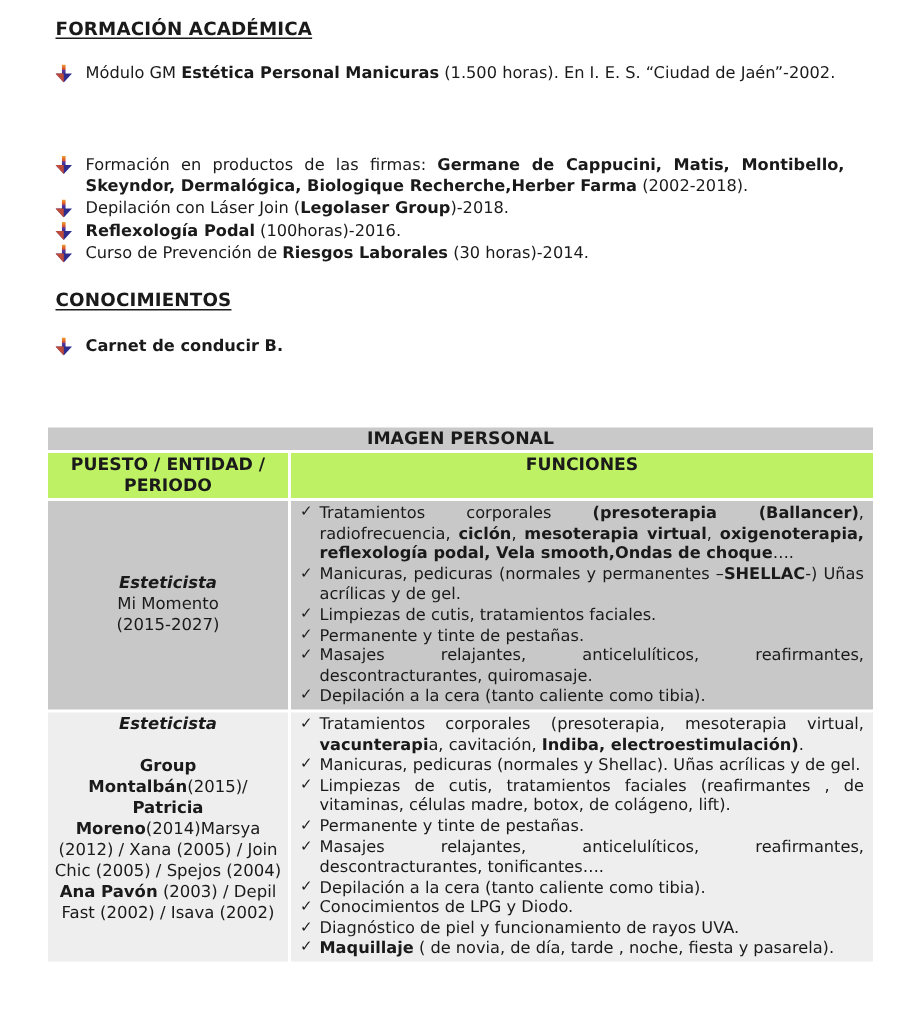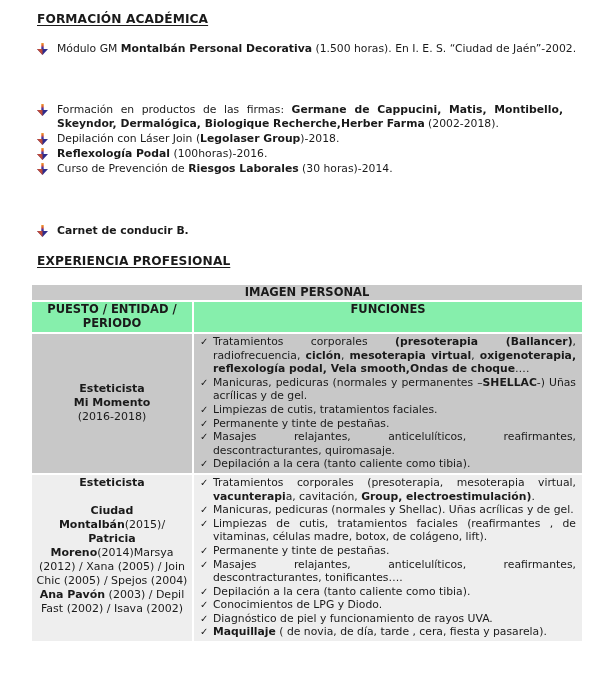--- a/index.html
+++ b/index.html
@@ -27,30 +27,30 @@
     b { font-weight: bold; }
 
     table.exp {
       position: absolute; left: 30px; top: 283px; width: 554px;
       border-collapse: separate; border-spacing: 2px 2px;
       font-size: 10.8px; line-height: 13.6px;
       table-layout: fixed;
     }
     table.exp td { padding: 0; vertical-align: top; }
     .title-row td { background: #c9c9c9; text-align: center; font-weight: bold; font-size: 11.5px; height: 15px; line-height: 15px; }
-    .head-row td { background: #86efac; text-align: center; font-weight: bold; font-size: 11.5px; line-height: 14px; padding-top: 1px; height: 30px; }
+    .head-row td { background: #bef264; text-align: center; font-weight: bold; font-size: 11.5px; line-height: 14px; padding-top: 1px; height: 30px; }
     .row1 td { background: #c8c8c8; }
     .row2 td { background: #eeeeee; }
     .col-left { width: 160px; text-align: center; }
     .row1 .col-left { vertical-align: middle; font-size: 11px; line-height: 14px; }
     .row2 .col-left { font-size: 11px; line-height: 14px; padding-top: 1px; }
     ul.checks { list-style: none; margin: 0; padding: 1px 6px 2px 6px; }
     ul.checks li { position: relative; padding-left: 13px; text-align: justify; }
     ul.checks li .chk { position: absolute; left: 0; top: 0; font-size: 10px; }
-    .it { font-weight: bold; }
+    .it { font-style: italic; font-weight: bold; }
     .spacer { height: 14px; }
   </style>
 </head>
 <body>
 
 <svg width="0" height="0" style="position:absolute">
   <defs>
     <linearGradient id="arrowGrad" x1="0" y1="0" x2="0" y2="1">
       <stop offset="0" stop-color="#f0a030"></stop>
       <stop offset="0.45" stop-color="#d84a2c"></stop>
@@ -66,21 +66,21 @@
 </svg>
 
 <div class="page">
 
   <div class="h" style="top:12px;">FORMACIÓN ACADÉMICA</div>
   <div class="li" style="top:42px;">
     <svg class="arrow">
         <use href="#arrowSym"></use>
       </svg>
     <span class="txt">
-      <span>Módulo GM </span><b>Montalbán Personal Decorativa</b><span> (1.500 horas). En I. E. S. “Ciudad  de  Jaén”-2002.</span>
+      <span>Módulo GM </span><b>Estética Personal Manicuras</b><span> (1.500 horas). En I. E. S. “Ciudad  de  Jaén”-2002.</span>
     </span>
   </div>
 
   <div class="li" style="top:103px;">
     <svg class="arrow">
         <use href="#arrowSym"></use>
       </svg>
     <span class="txt just" style="width:506px;"><span>Formación en productos de las firmas: </span><b>Germane de Cappucini, Matis, Montibello,</b></span>
   </div>
   <div class="li" style="top:117px;">
@@ -98,82 +98,82 @@
       </svg>
     <span class="txt"><b>Reflexología Podal</b><span> (100horas)-2016.</span></span>
   </div>
   <div class="li" style="top:162px;">
     <svg class="arrow">
         <use href="#arrowSym"></use>
       </svg>
     <span class="txt"><span>Curso de Prevención de </span><b>Riesgos Laborales</b><span> (30 horas)-2014.</span></span>
   </div>
 
+  <div class="h" style="top:193px;">CONOCIMIENTOS</div>
   <div class="li" style="top:224px;">
     <svg class="arrow">
         <use href="#arrowSym"></use>
       </svg>
     <b class="txt">Carnet de conducir B.</b>
   </div>
 
-  <div class="h" style="top:254px;">EXPERIENCIA PROFESIONAL</div>
 
   <table class="exp">
     <colgroup>
         <col style="width:160px">
         <col>
       </colgroup>
     <tbody>
         <tr class="title-row">
       <td colspan="2">IMAGEN PERSONAL</td>
     </tr>
     <tr class="head-row">
       <td class="col-left">PUESTO / ENTIDAD / PERIODO</td>
       <td>FUNCIONES</td>
     </tr>
 
     <tr class="row1">
       <td class="col-left">
         <div class="it">Esteticista</div>
-        <div style="font-weight:bold;text-align:center;">Mi Momento</div>
-        <div>(2016-2018)</div>
+        <div style="font-weight:normal;text-align:center;">Mi Momento</div>
+        <div>(2015-2027)</div>
       </td>
       <td>
         <ul class="checks">
           <li><span class="chk">✓</span><span>Tratamientos corporales </span><b>(presoterapia (Ballancer)</b><span>, radiofrecuencia, </span><b>ciclón</b><span>, </span><b>mesoterapia virtual</b><span>, </span><b>oxigenoterapia, reflexología podal, Vela smooth,Ondas de choque</b><span>….</span></li>
           <li><span class="chk">✓</span><span>Manicuras,  pedicuras (normales y permanentes –</span><b>SHELLAC</b><span>-) Uñas acrílicas y de gel.</span></li>
           <li><span class="chk">✓</span><span>Limpiezas de cutis, tratamientos faciales.</span></li>
           <li><span class="chk">✓</span><span>Permanente y tinte de pestañas.</span></li>
           <li><span class="chk">✓</span><span>Masajes relajantes, anticelulíticos, reafirmantes, descontracturantes, quiromasaje.</span></li>
           <li><span class="chk">✓</span><span>Depilación a la cera (tanto caliente como tibia).</span></li>
         </ul>
       </td>
     </tr>
 
     <tr class="row2">
       <td class="col-left">
         <div class="it">Esteticista</div>
         <div class="spacer"></div>
         <div style="padding:0 4px;">
-          <b>Ciudad</b><br>
+          <b>Group</b><br>
           <b>Montalbán</b><span>(2015)/</span><br>
           <b>Patricia</b><br>
           <b>Moreno</b><span>(2014)Marsya (2012) / Xana (2005) / Join Chic (2005) / Spejos (2004)</span><br>
           <b>Ana Pavón</b><span> (2003) / Depil Fast (2002) / Isava (2002)</span>
         </div>
       </td>
       <td>
         <ul class="checks">
-          <li><span class="chk">✓</span><span>Tratamientos corporales (presoterapia, mesoterapia virtual, </span><b>vacunterapi</b><span>a, cavitación, </span><b>Group, electroestimulación)</b><span>.</span></li>
+          <li><span class="chk">✓</span><span>Tratamientos corporales (presoterapia, mesoterapia virtual, </span><b>vacunterapi</b><span>a, cavitación, </span><b>Indiba, electroestimulación)</b><span>.</span></li>
           <li><span class="chk">✓</span><span>Manicuras,  pedicuras (normales y Shellac). Uñas acrílicas y de gel.</span></li>
           <li><span class="chk">✓</span><span>Limpiezas de cutis, tratamientos faciales (reafirmantes , de vitaminas, células madre, botox, de colágeno, lift).</span></li>
           <li><span class="chk">✓</span><span>Permanente y tinte de pestañas.</span></li>
           <li><span class="chk">✓</span><span>Masajes relajantes, anticelulíticos, reafirmantes, descontracturantes, tonificantes….</span></li>
           <li><span class="chk">✓</span><span>Depilación a la cera (tanto caliente como tibia).</span></li>
           <li><span class="chk">✓</span><span>Conocimientos de LPG y Diodo.</span></li>
           <li><span class="chk">✓</span><span>Diagnóstico de piel y funcionamiento de rayos UVA.</span></li>
-          <li><span class="chk">✓</span><b>Maquillaje</b><span> (   de novia, de día, tarde  , cera, fiesta y  pasarela).</span></li>
+          <li><span class="chk">✓</span><b>Maquillaje</b><span> (   de novia, de día, tarde  , noche, fiesta y  pasarela).</span></li>
         </ul>
       </td>
     </tr>
   </tbody>
     </table>
 </div>
 
 </body></html>

